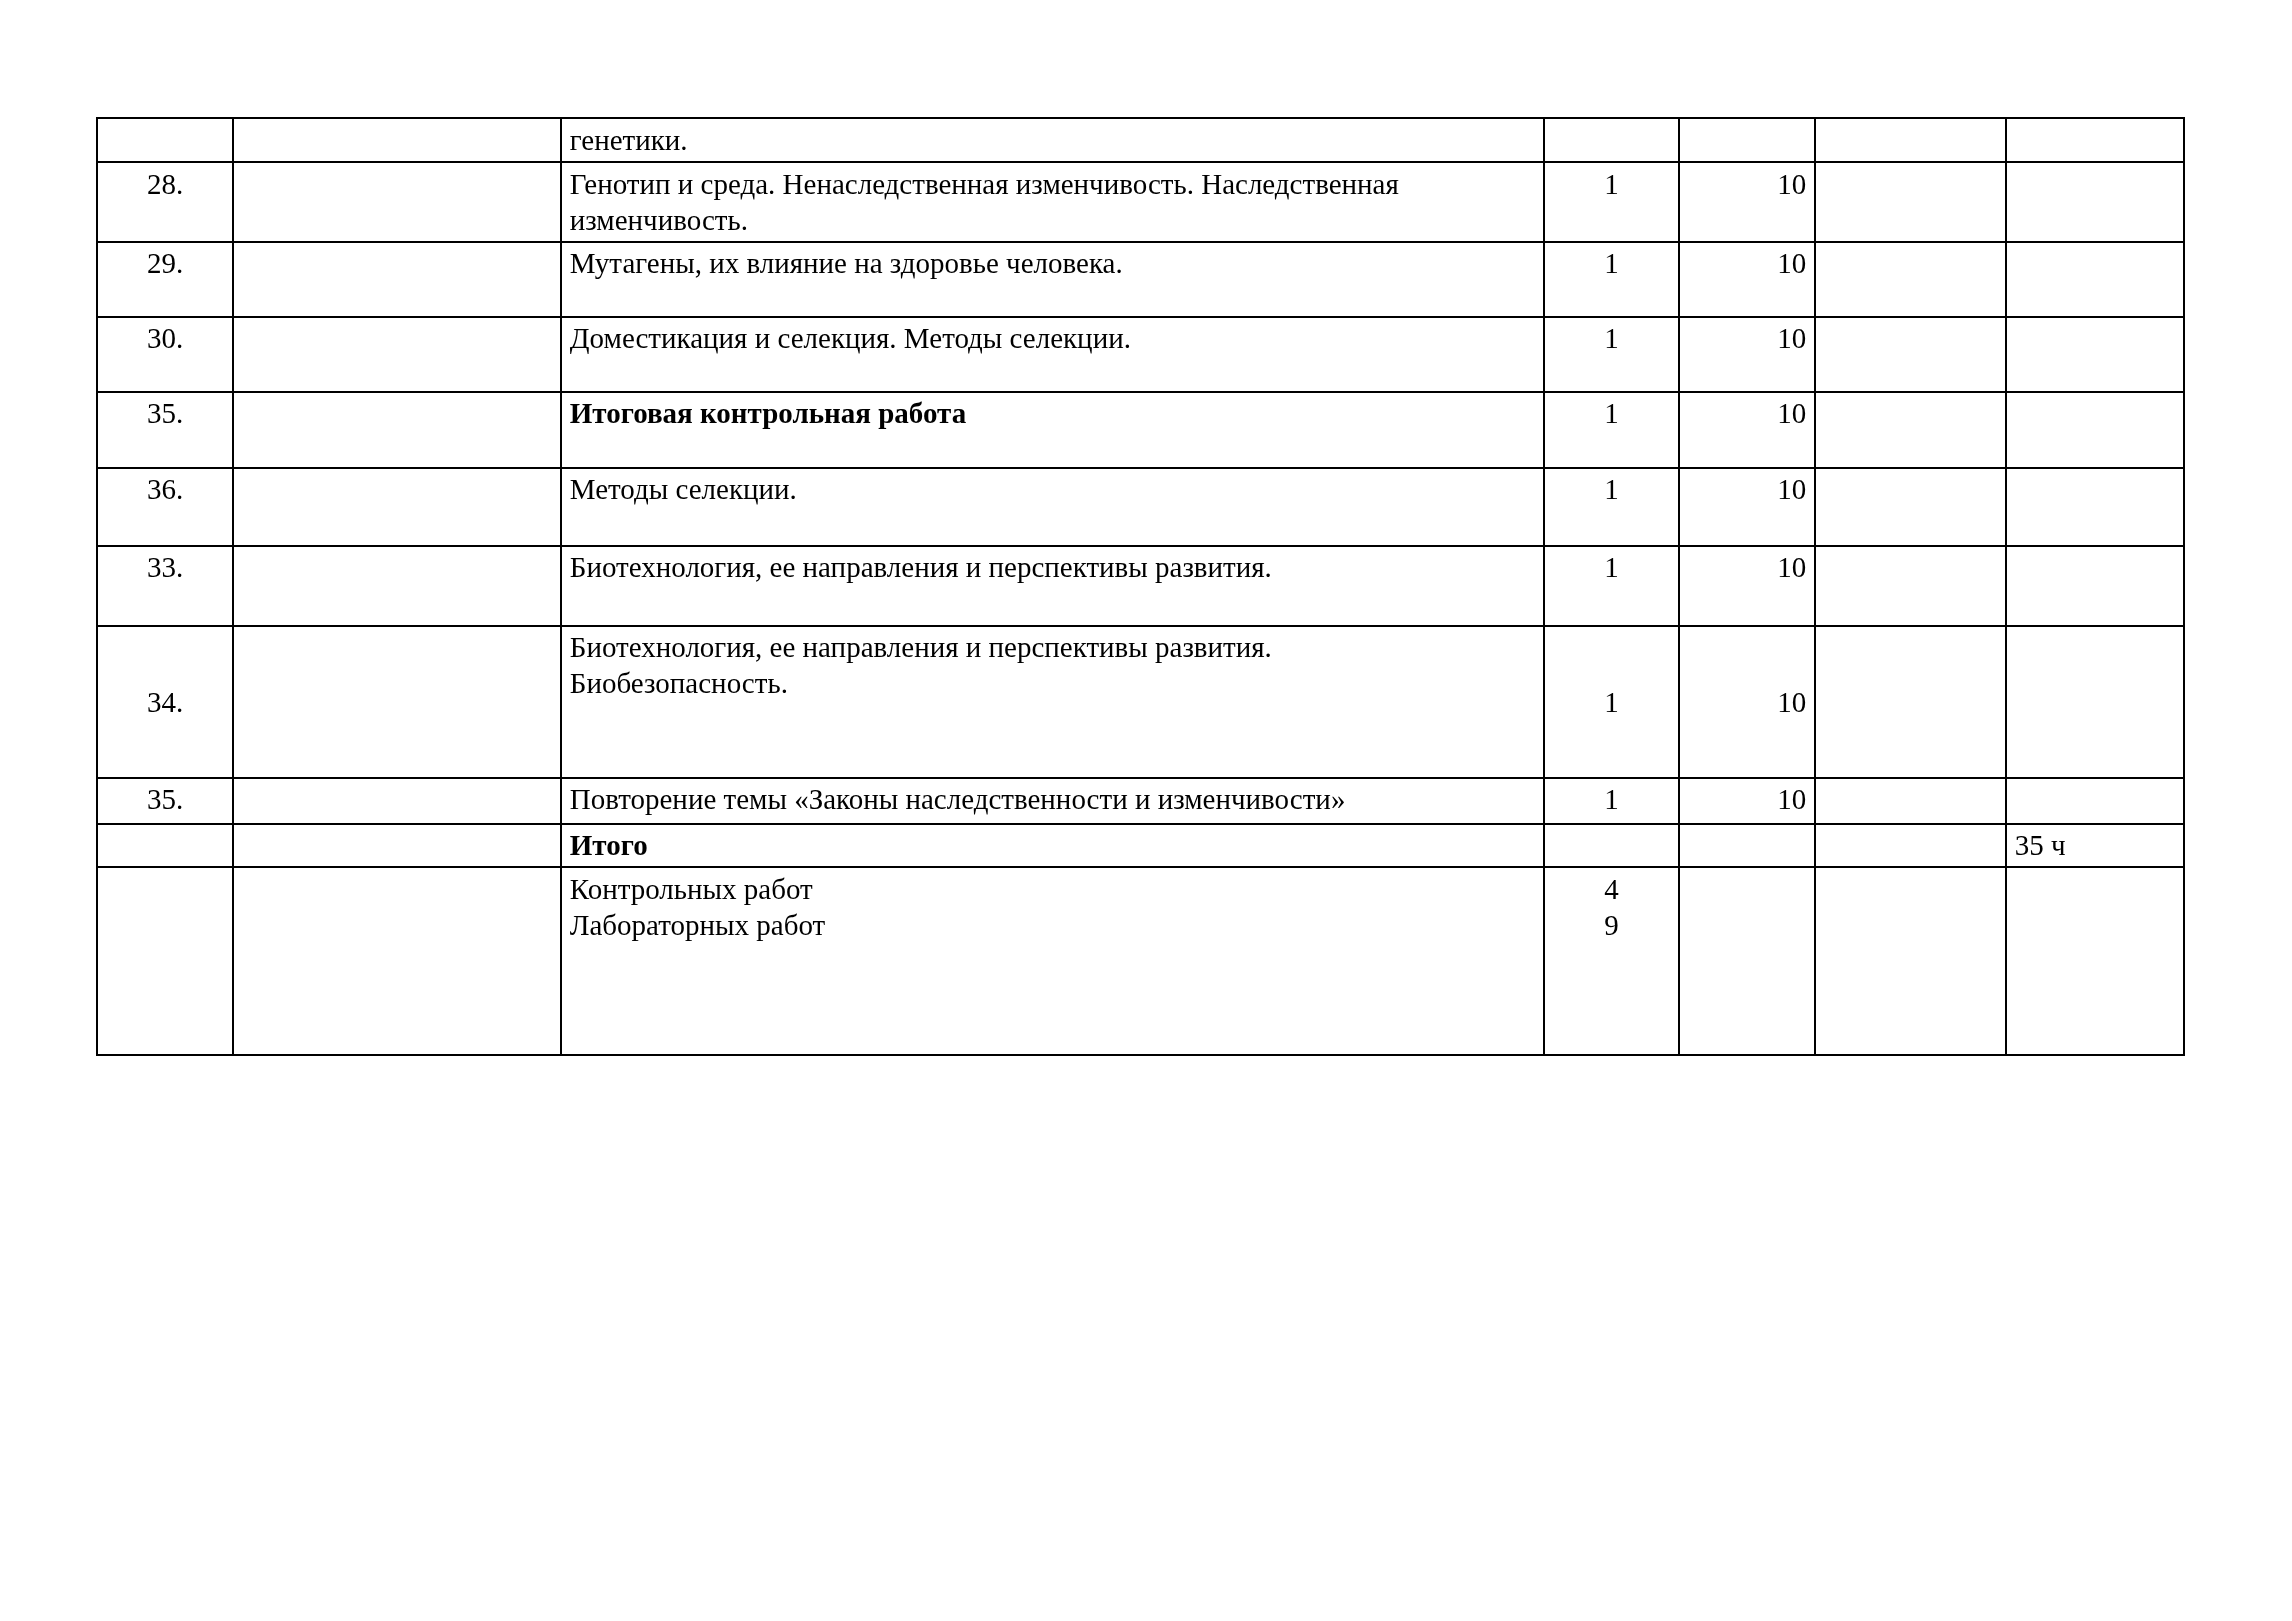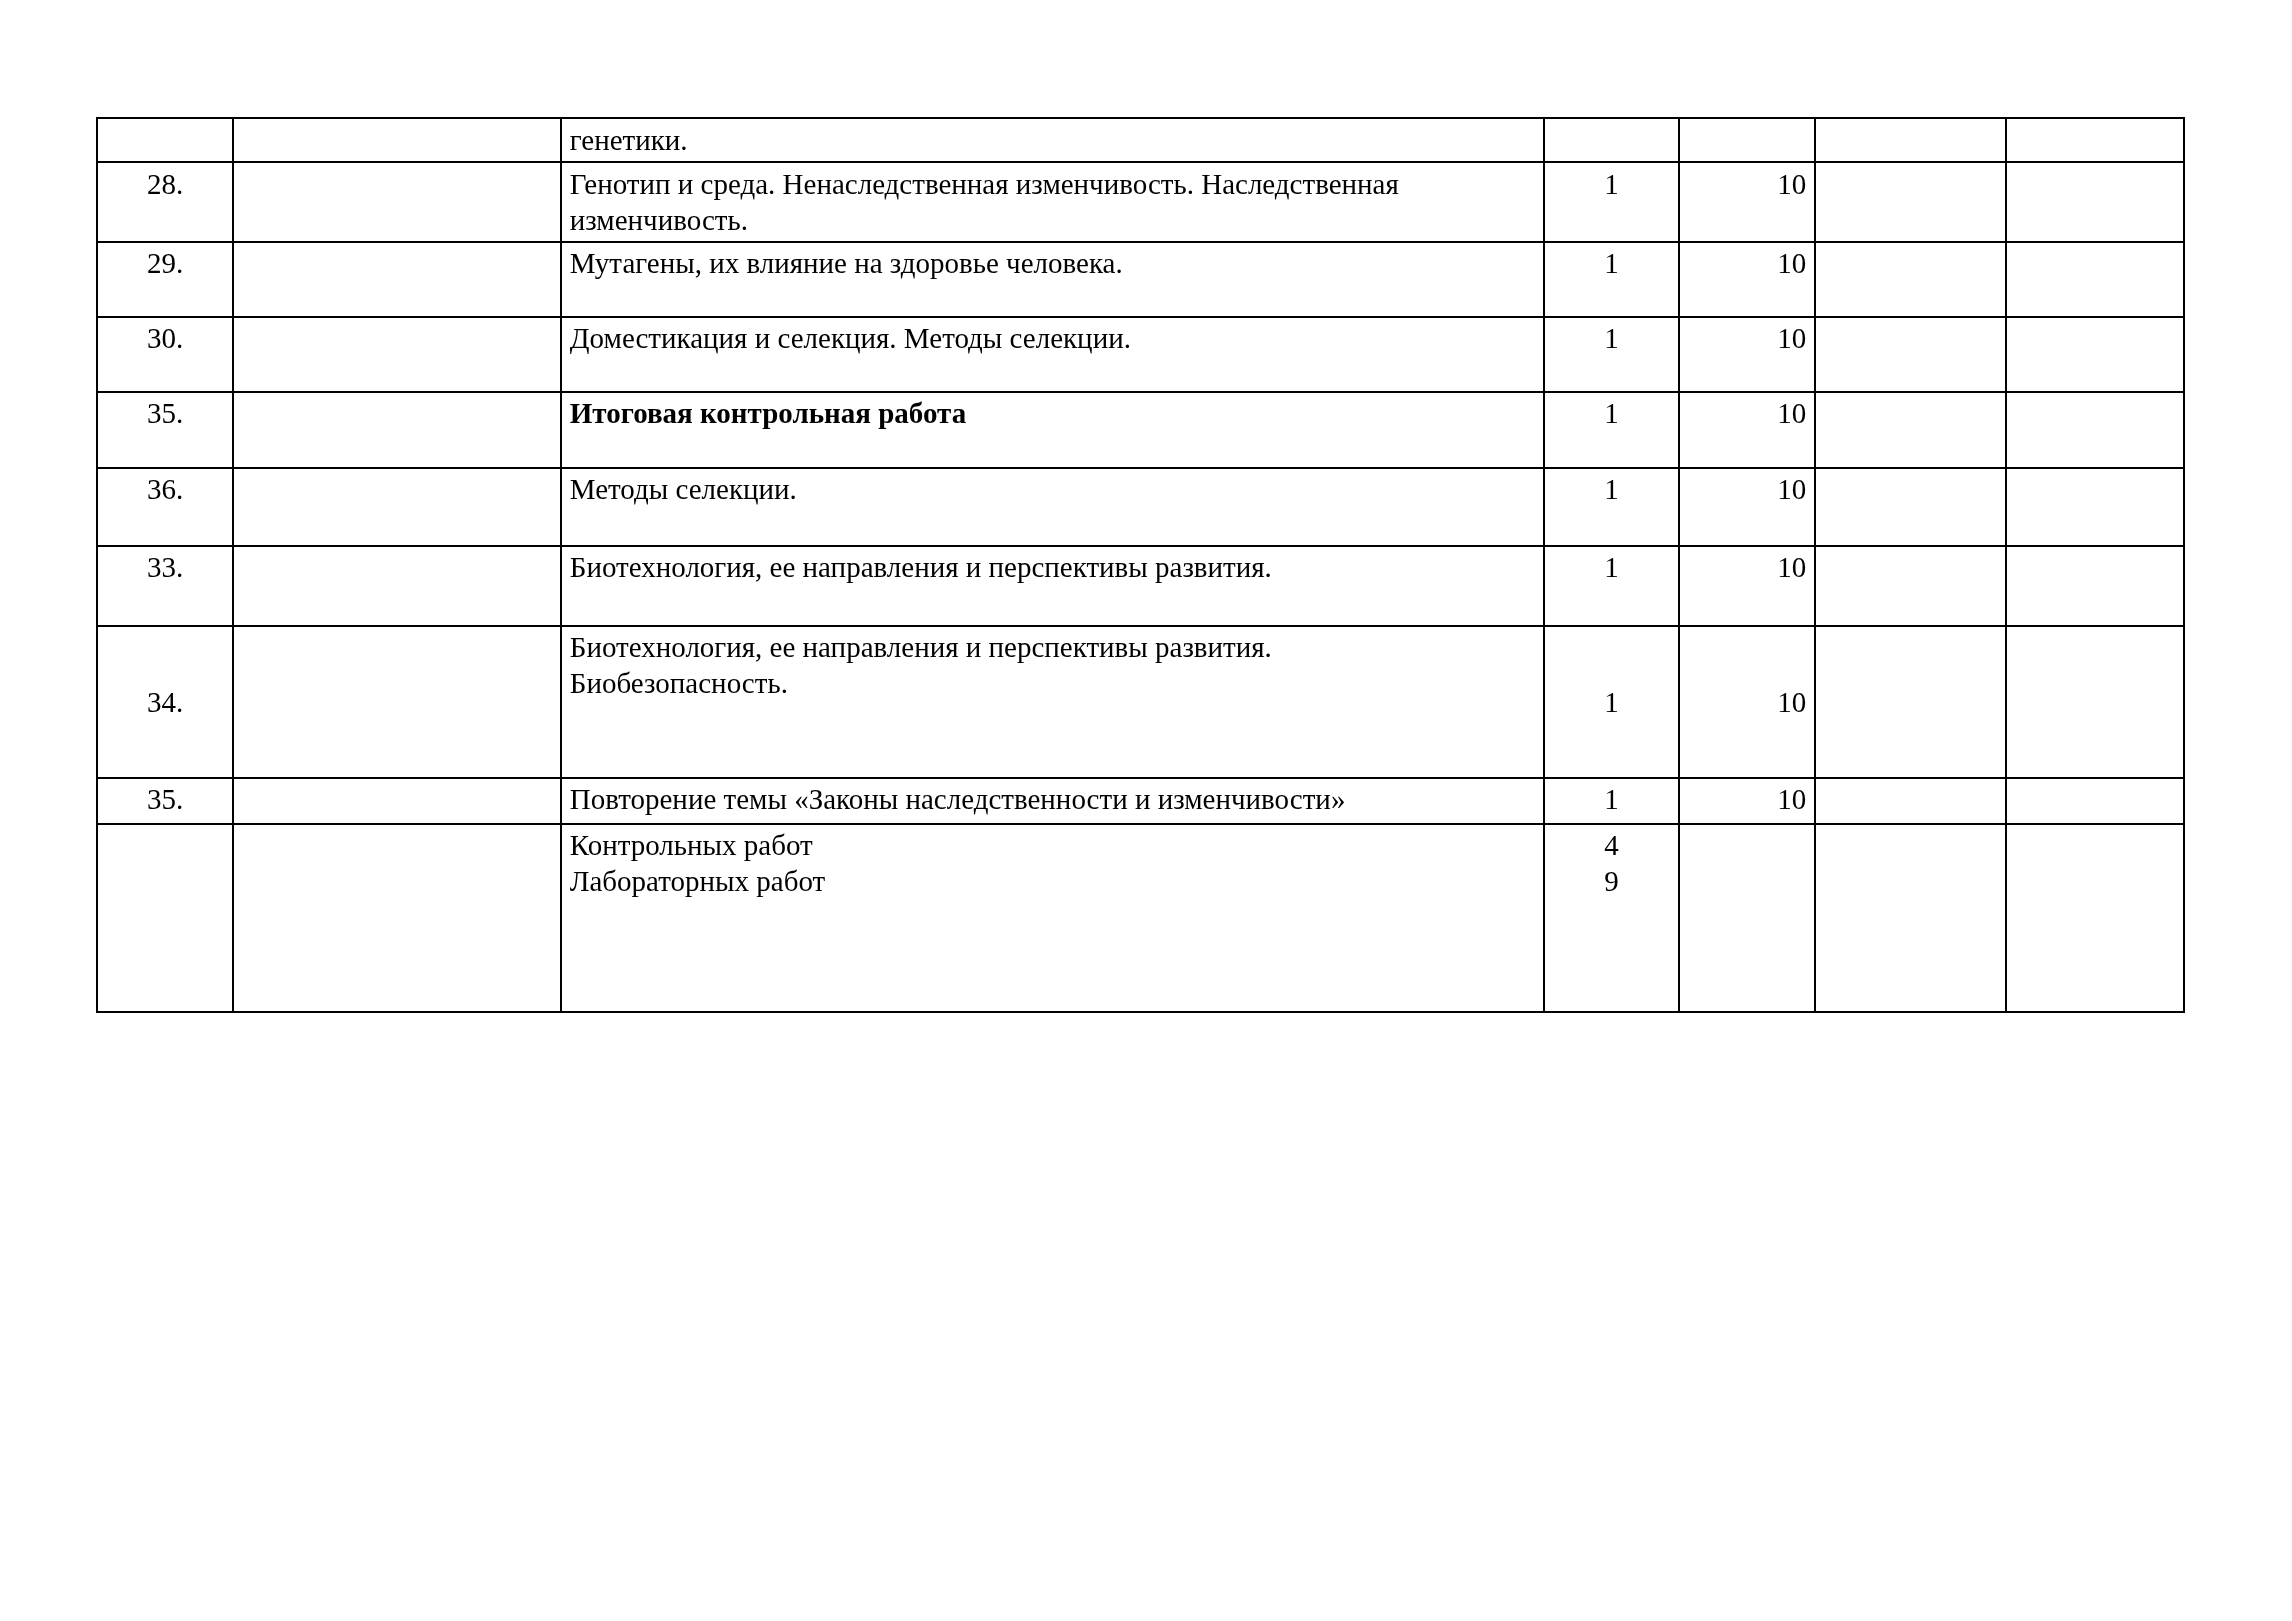--- a/index.html
+++ b/index.html
@@ -131,20 +131,29 @@
         </tr>
         <tr style="height: 46px;">
           <td class="col-number">35.</td>
           <td class="col-section"></td>
           <td class="col-topic">Повторение темы «Законы наследственности и изменчивости»</td>
           <td class="col-hours">1</td>
           <td class="col-date">10</td>
           <td class="col-note"></td>
           <td class="col-total"></td>
         </tr>
+        <tr style="height: 40px;">
+          <td class="col-number"></td>
+          <td class="col-section"></td>
+          <td class="col-topic bold">Итого</td>
+          <td class="col-hours"></td>
+          <td class="col-date"></td>
+          <td class="col-note"></td>
+          <td class="col-total">35 ч</td>
+        </tr>
         <tr style="height: 188px;">
           <td class="col-number"></td>
           <td class="col-section"></td>
           <td class="col-topic">Контрольных работ
 Лабораторных работ</td>
           <td class="col-hours">4
 9</td>
           <td class="col-date"></td>
           <td class="col-note"></td>
           <td class="col-total"></td>

